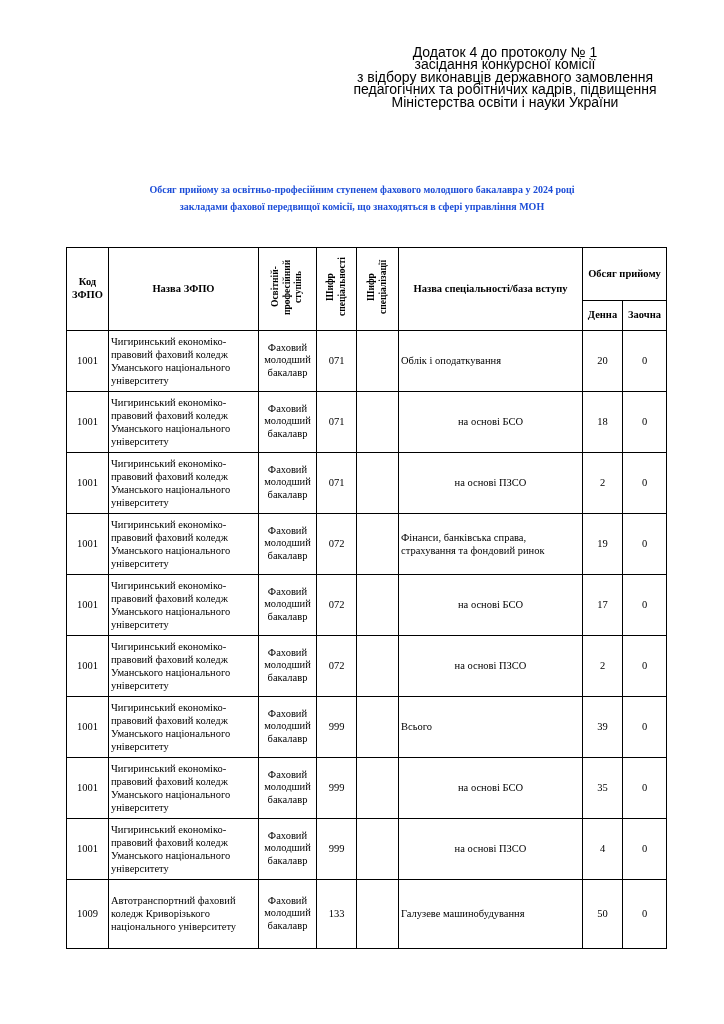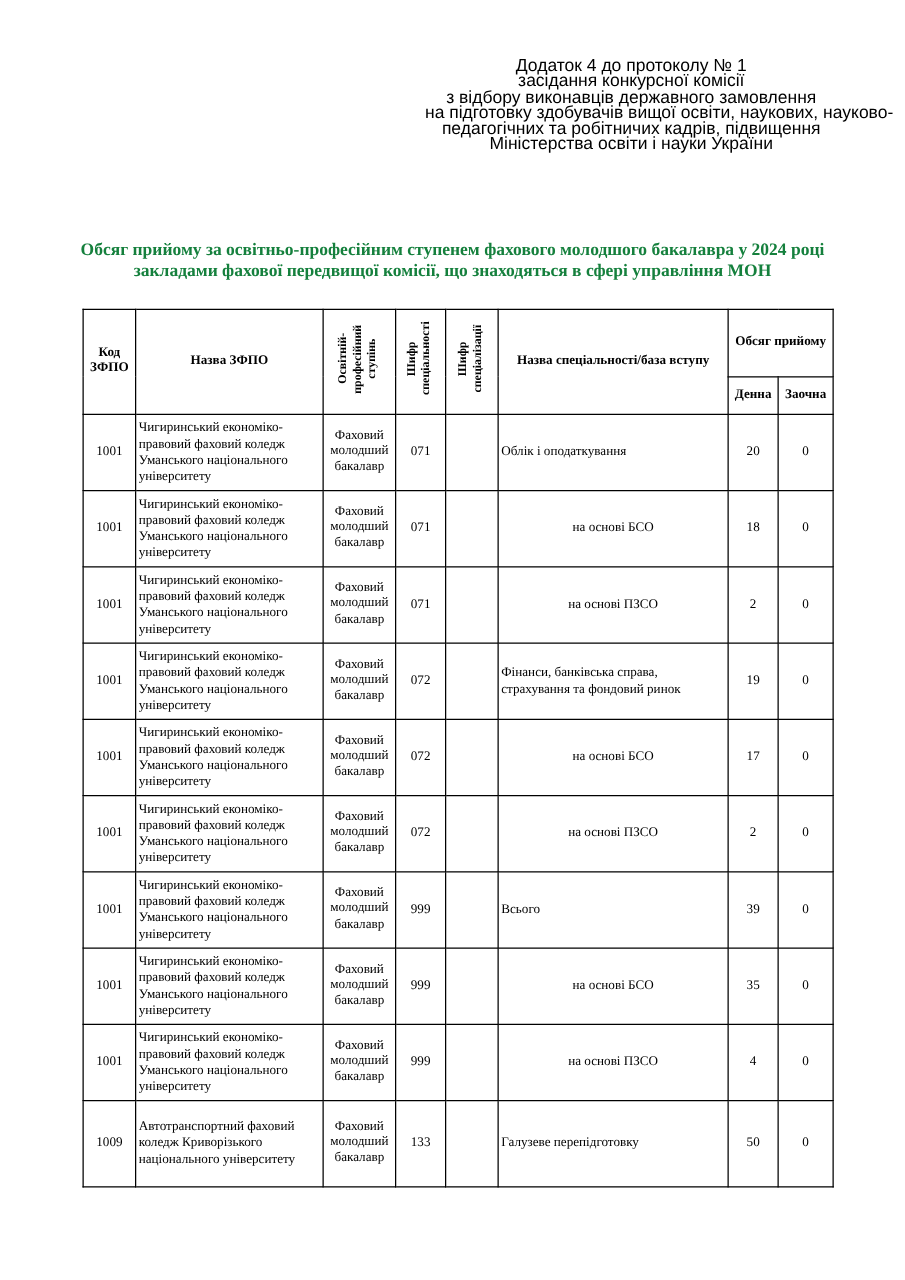--- a/index.html
+++ b/index.html
@@ -26,29 +26,29 @@
     font-family: "Liberation Sans", sans-serif;
     font-size: 14px;
     line-height: 12.4px;
     color: #000000;
   }
   .annex div { white-space: nowrap; }
 
   
   .doc-title {
     position: absolute;
-    top: 192px;
+    top: 181px;
     left: 40px;
     width: 644px;
     text-align: center;
     font-family: "Liberation Serif", serif;
     font-weight: bold;
-    font-size: 14px;
+    font-size: 10px;
     line-height: 17px;
-    color: #15803d;
+    color: #1d4ed8;
   }
 
   
   table.enroll {
     position: absolute;
     top: 247px;
     left: 66px;
     width: 600px;
     border-collapse: collapse;
     table-layout: fixed;
@@ -101,21 +101,20 @@
 </style>
 </head>
 <body>
 
 <div class="page">
 
   <div class="annex" id="annex-note">
       <div>Додаток 4 до протоколу № 1</div>
       <div>засідання конкурсної комісії</div>
       <div>з відбору виконавців державного замовлення</div>
-      <div>на підготовку здобувачів вищої освіти, наукових, науково-</div>
       <div>педагогічних та робітничих кадрів, підвищення</div>
       <div>Міністерства освіти і науки України</div>
     </div>
 
   <div class="doc-title">
     <div>Обсяг прийому за освітньо-професійним ступенем фахового молодшого бакалавра у 2024 році</div>
     <div>закладами фахової передвищої комісії, що знаходяться в сфері управління МОН</div>
   </div>
 
   <table class="enroll">
@@ -234,20 +233,20 @@
           <td class="td-center">на основі ПЗСО</td>
           <td class="td-center">4</td>
           <td class="td-center">0</td>
         </tr>
         <tr class="tall">
           <td class="td-center">1009</td>
           <td class="td-institution">Автотранспортний фаховий коледж Криворізького національного університету</td>
           <td class="td-center td-degree">Фаховий молодший бакалавр</td>
           <td class="td-center">133</td>
           <td class="td-center"></td>
-          <td class="td-specialty">Галузеве перепідготовку</td>
+          <td class="td-specialty">Галузеве машинобудування</td>
           <td class="td-center">50</td>
           <td class="td-center">0</td>
         </tr>
       </tbody>
   </table>
 
 </div>
 
 </body></html>

